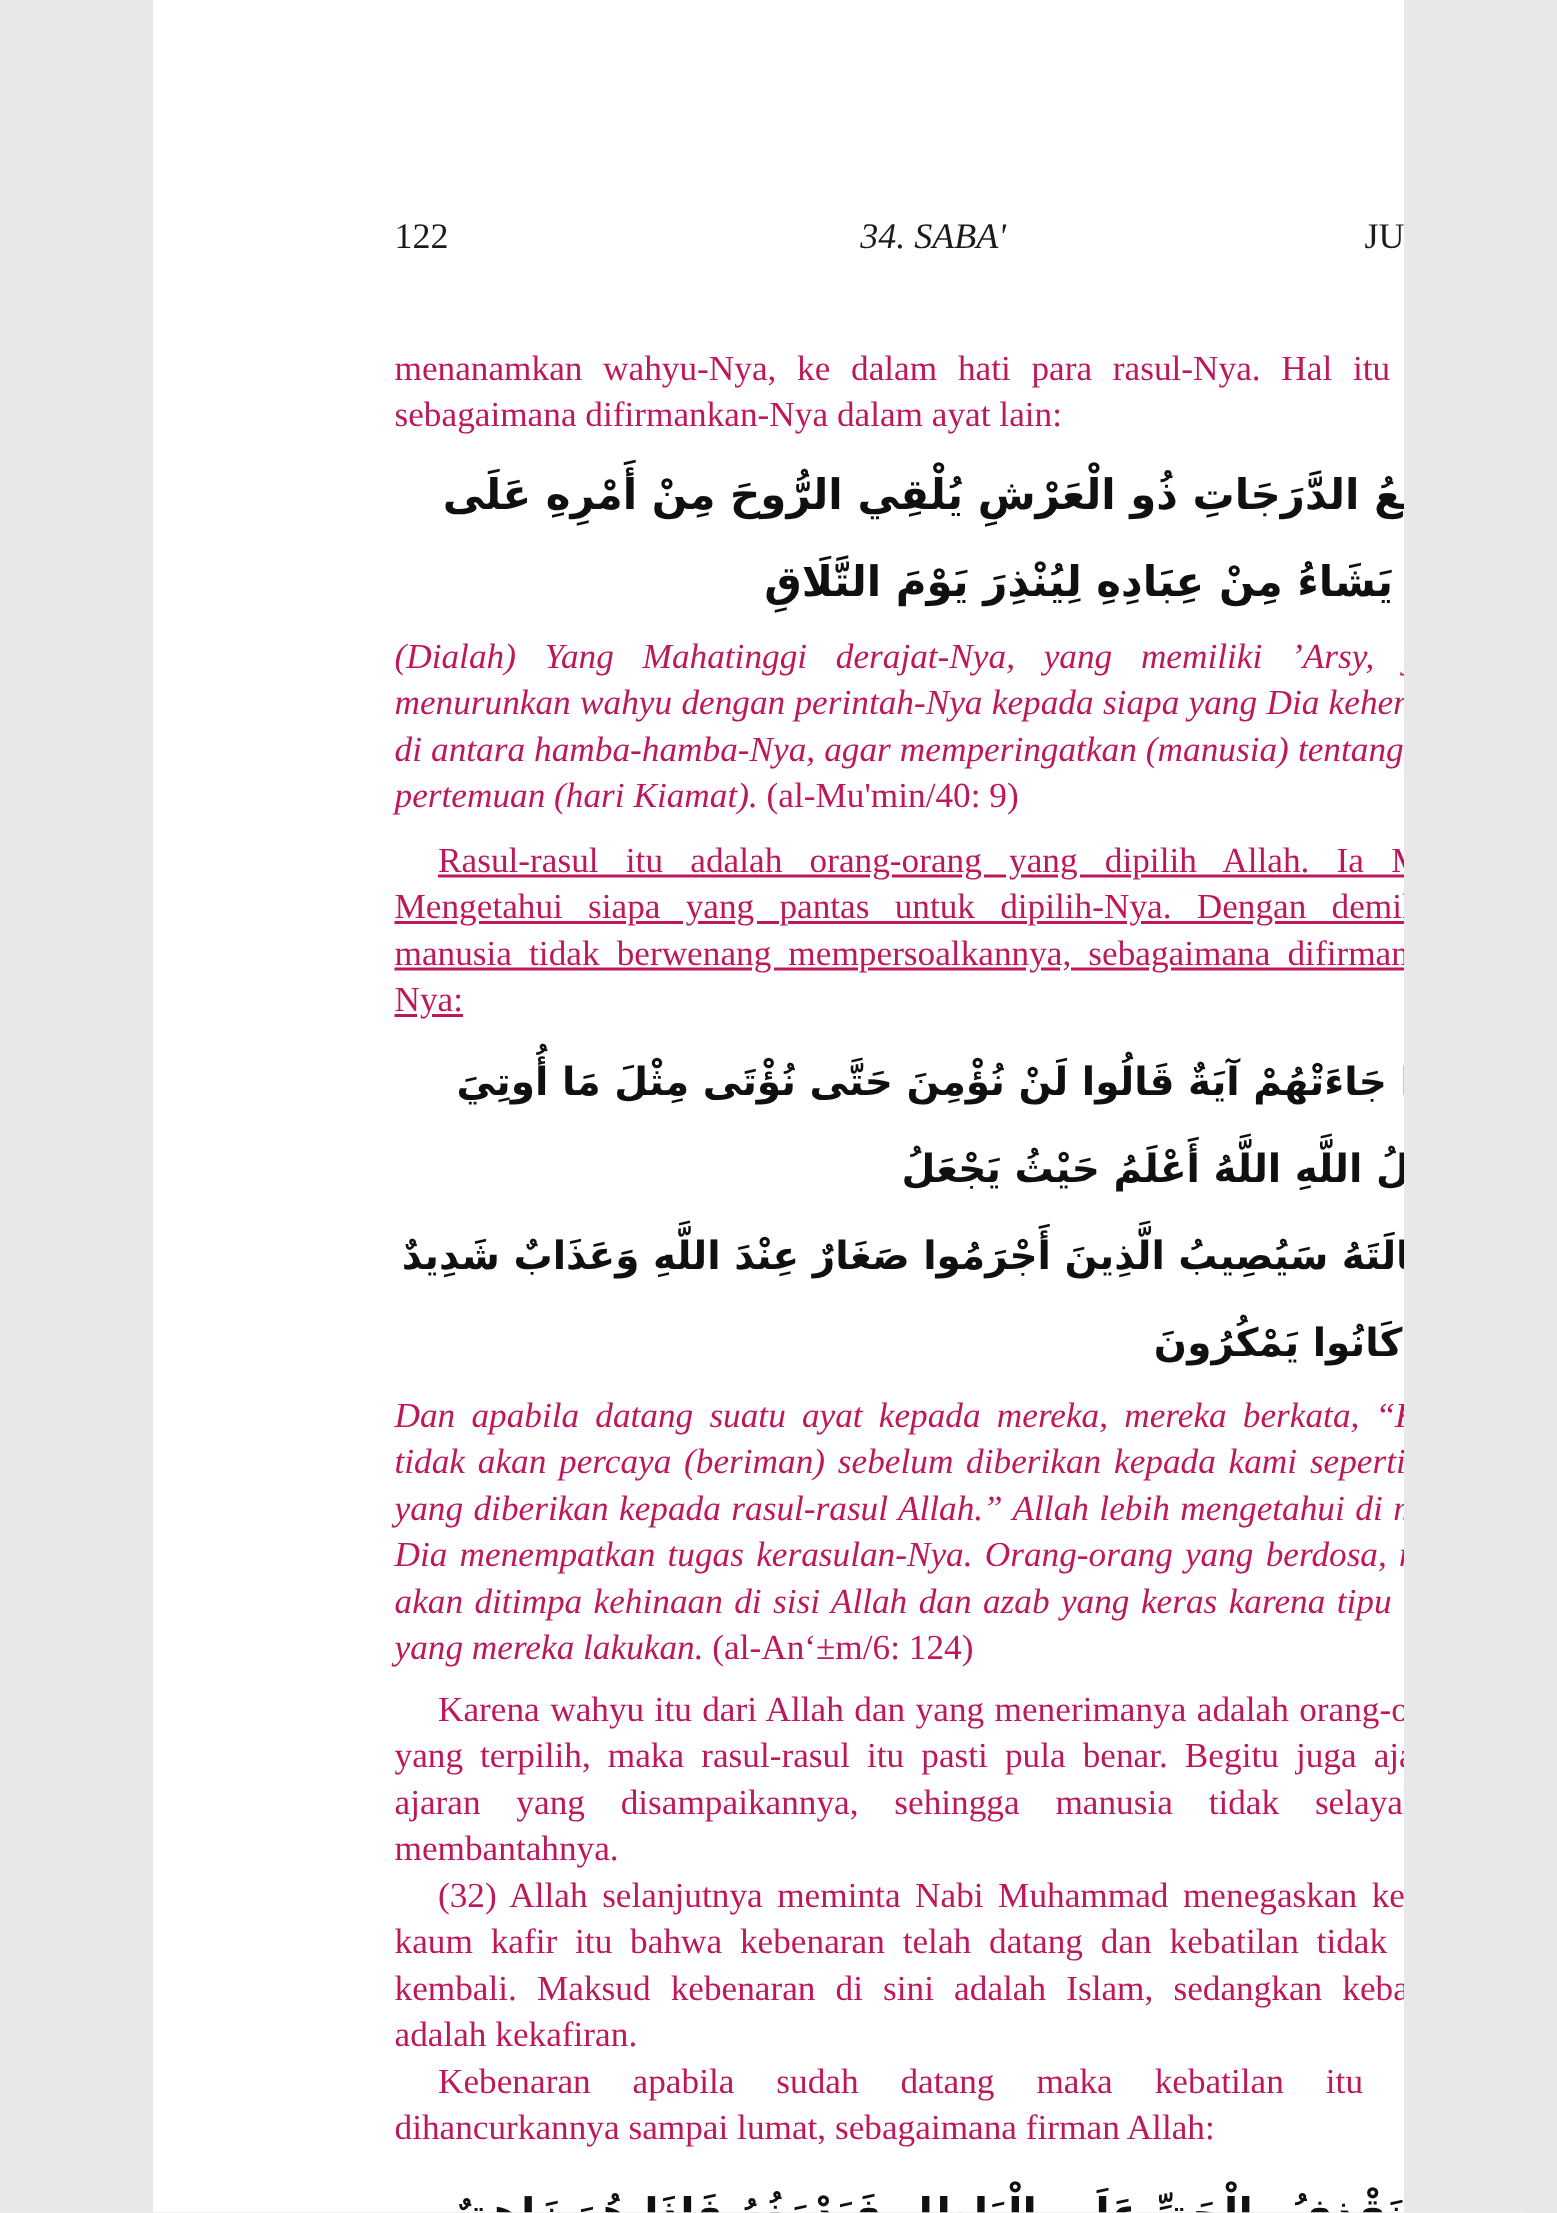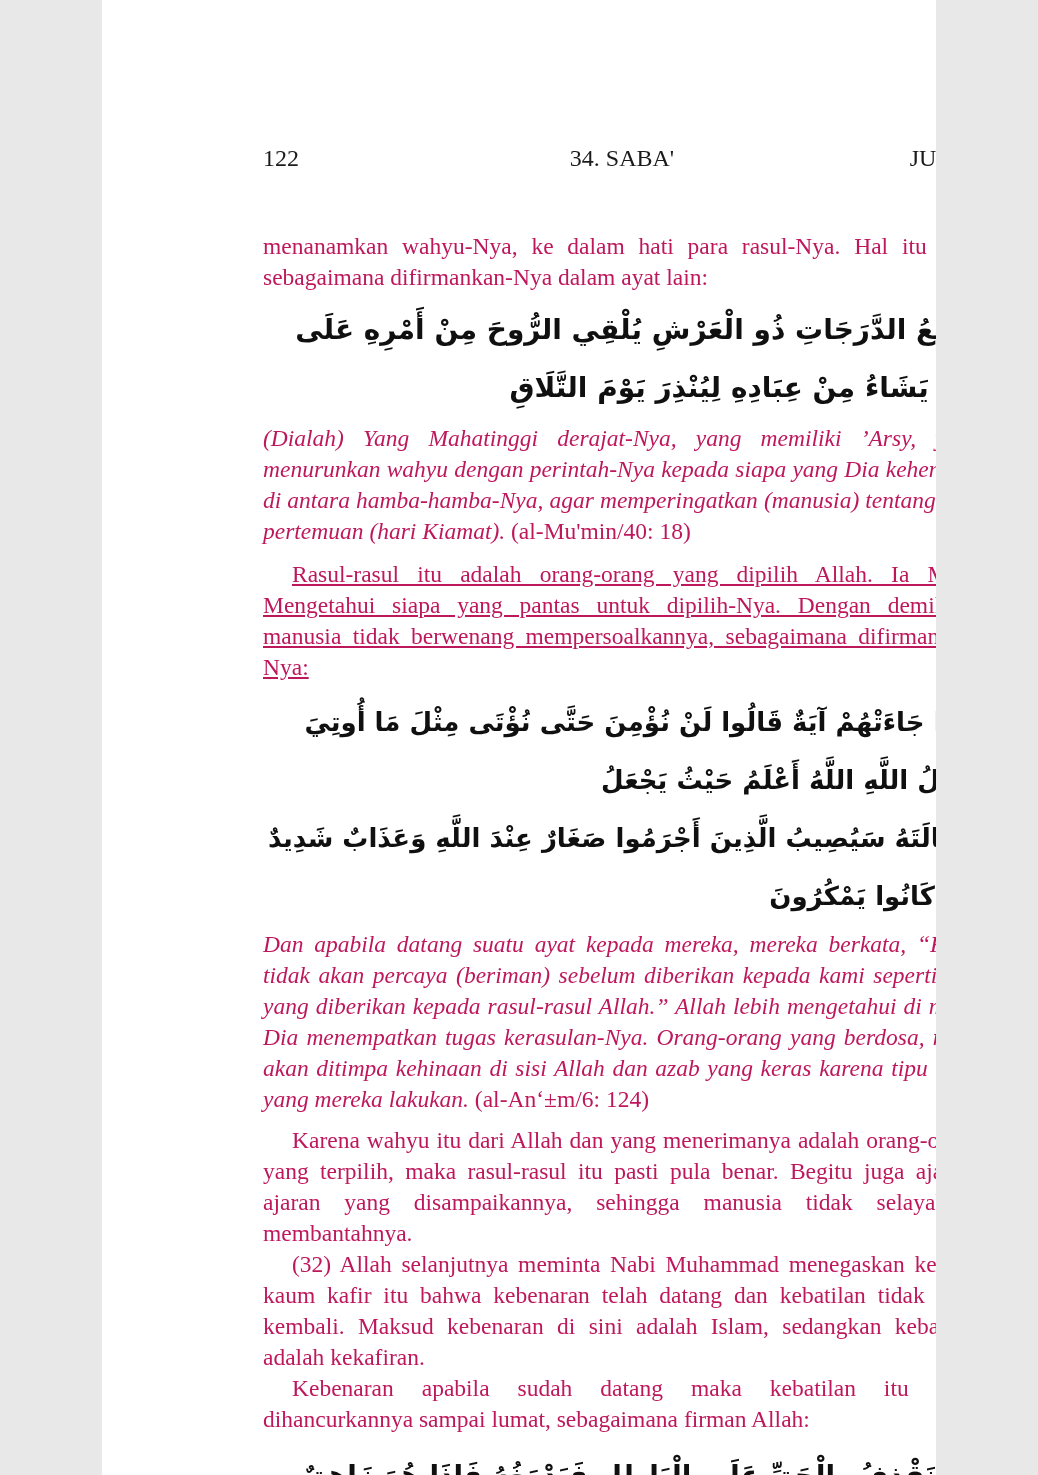--- a/index.html
+++ b/index.html
@@ -17,21 +17,21 @@
     left:161px;top:145px;
     width:718px;
   }
   .header{
     display:grid;
     grid-template-columns:1fr auto 1fr;
     font-size:24px;
     line-height:26px;
     color:#1b1b1b;
   }
-  .header .hcenter{text-align:center;}
+  .header .hcenter{text-align:center;font-style:italic;}
   .header .hright{text-align:right;}
   p{
     margin:0;
     font-size:23.5px;
     line-height:31px;
     text-align:justify;
     color:#be185d;
   }
   .indent{text-indent:29px;}
   .p-intro{margin-top:60px;}
@@ -61,21 +61,21 @@
     <div class="header">
       <span class="hleft">122</span>
       <span class="hcenter">34. SABA'</span>
       <span class="hright">JUZ 22</span>
     </div>
 
     <p class="p-intro">menanamkan wahyu-Nya, ke dalam hati para rasul-Nya. Hal itu juga sebagaimana difirmankan-Nya dalam ayat lain:</p>
 
     <div class="arabic a1" dir="rtl" lang="ar">رَفِيعُ الدَّرَجَاتِ ذُو الْعَرْشِ يُلْقِي الرُّوحَ مِنْ أَمْرِهِ عَلَى مَنْ يَشَاءُ مِنْ عِبَادِهِ لِيُنْذِرَ يَوْمَ التَّلَاقِ</div>
 
-    <p class="trans t1"><em>(Dialah) Yang Mahatinggi derajat-Nya, yang memiliki ’Arsy, yang menurunkan wahyu dengan perintah-Nya kepada siapa yang Dia kehendaki di antara hamba-hamba-Nya, agar memperingatkan (manusia) tentang hari pertemuan (hari Kiamat).</em> <span class="cite">(al-Mu'min/40: 18)</span></p>
+    <p class="trans t1"><em>(Dialah) Yang Mahatinggi derajat-Nya, yang memiliki ’Arsy, yang menurunkan wahyu dengan perintah-Nya kepada siapa yang Dia kehendaki di antara hamba-hamba-Nya, agar memperingatkan (manusia) tentang hari pertemuan (hari Kiamat).</em> <span class="cite">(al-Mu'min/40: 9)</span></p>
 
     <p class="indent p-rasul">Rasul-rasul itu adalah orang-orang yang dipilih Allah. Ia Maha Mengetahui siapa yang pantas untuk dipilih-Nya. Dengan demikian, manusia tidak berwenang mempersoalkannya, sebagaimana difirmankan-Nya:</p>
 
     <div class="arabic a2" dir="rtl" lang="ar">
       <span class="aline">وَإِذَا جَاءَتْهُمْ آيَةٌ قَالُوا لَنْ نُؤْمِنَ حَتَّى نُؤْتَى مِثْلَ مَا أُوتِيَ رُسُلُ اللَّهِ اللَّهُ أَعْلَمُ حَيْثُ يَجْعَلُ</span>
       <span class="aline">رِسَالَتَهُ سَيُصِيبُ الَّذِينَ أَجْرَمُوا صَغَارٌ عِنْدَ اللَّهِ وَعَذَابٌ شَدِيدٌ بِمَا كَانُوا يَمْكُرُونَ</span>
     </div>
 
     <p class="trans t2"><em>Dan apabila datang suatu ayat kepada mereka, mereka berkata, “Kami tidak akan percaya (beriman) sebelum diberikan kepada kami seperti apa yang diberikan kepada rasul-rasul Allah.” Allah lebih mengetahui di mana Dia menempatkan tugas kerasulan-Nya. Orang-orang yang berdosa, nanti akan ditimpa kehinaan di sisi Allah dan azab yang keras karena tipu daya yang mereka lakukan.</em> <span class="cite">(al-An‘±m/6: 124)</span></p>
 

